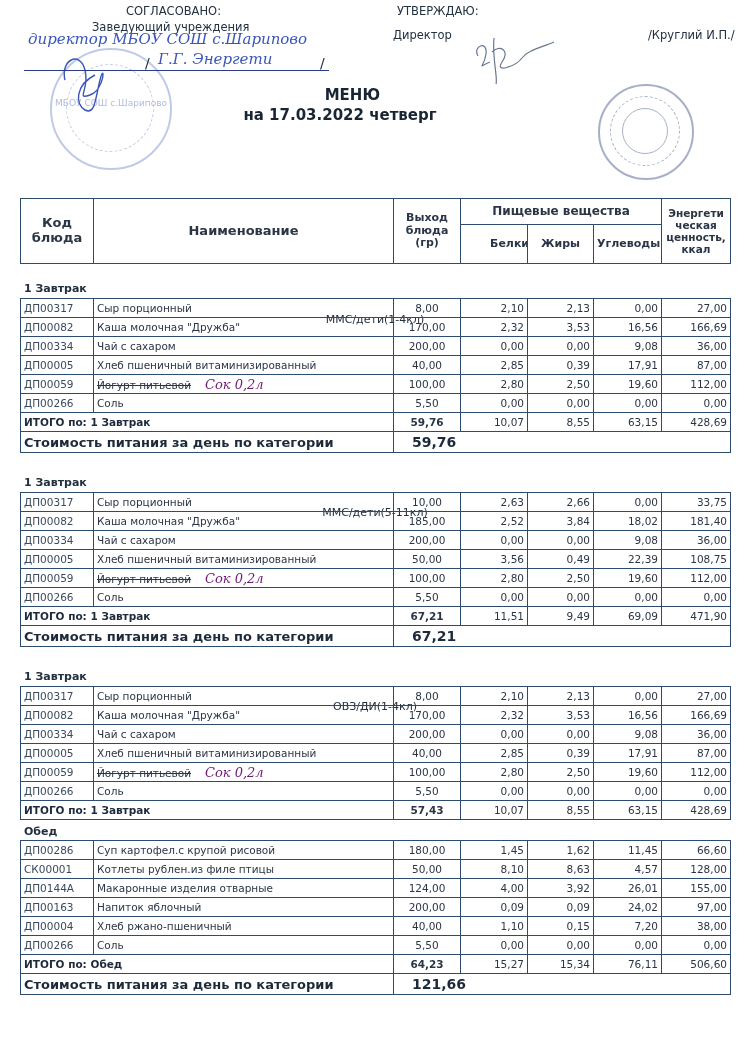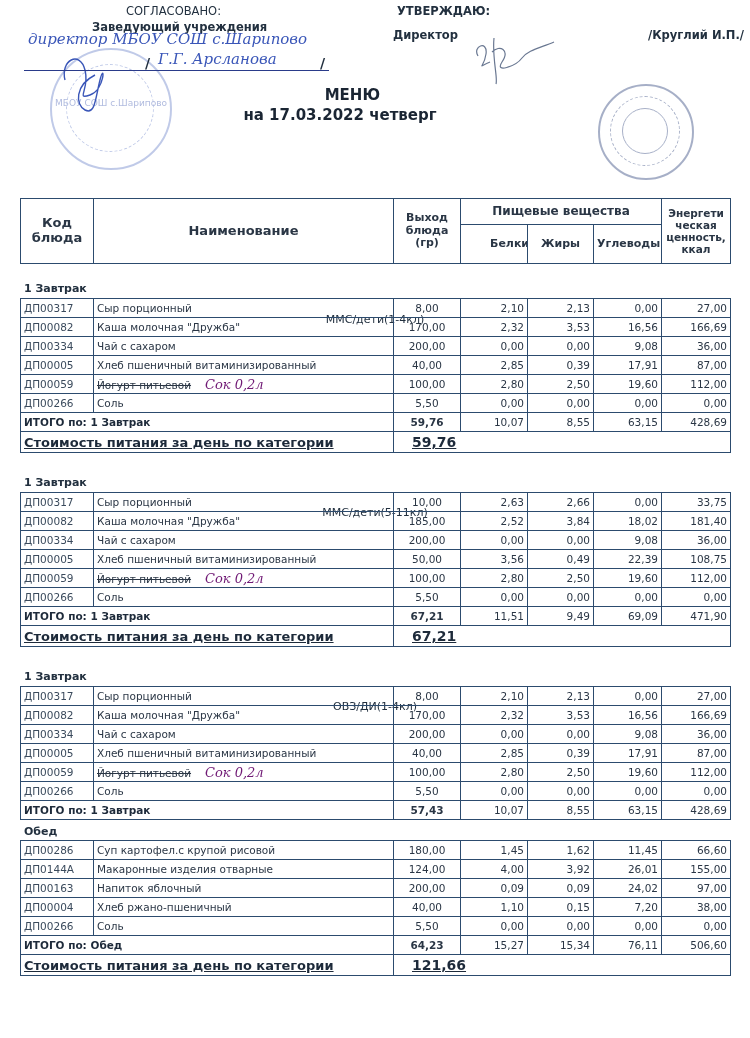--- a/index.html
+++ b/index.html
@@ -1,36 +1,36 @@
 <!DOCTYPE html>
 <html><head>
 <meta charset="utf-8">
 <style>
   html, body { margin: 0; padding: 0; background: #ffffff; }
   body { width: 750px; height: 1038px; position: relative; overflow: hidden;
          font-family: "DejaVu Sans", "Liberation Sans", sans-serif; color: #1d2a3a; }
   .abs { position: absolute; }
-  .hdr-text { font-size: 11.5px; font-weight: bold; color: #22303f; }
+  .hdr-text { font-size: 11.5px; font-weight: normal; color: #22303f; }
   .hand { font-family: "DejaVu Serif", serif; font-style: italic; color: #3a56b8; }
   .title { font-weight: bold; font-size: 15px; color: #1a2533; text-align: center; }
   .stamp { border-radius: 50%; border: 2px solid #8ea0d6; opacity: 0.55; }
   .stamp .ring { position: absolute; border-radius: 50%; border: 1.5px dashed #8ea0d6; }
   .stamp .txt { position: absolute; width: 100%; text-align: center; color: #6f83c4; font-size: 10px; }
 
   table.grid { border-collapse: collapse; position: absolute; left: 20px; width: 710px; table-layout: fixed; }
   table.grid td, table.grid th { border: 1px solid #2c4b6e; padding: 0 3px; height: 18px; font-size: 10.5px;
          white-space: nowrap; overflow: hidden; color: #2a3645; }
   table.grid th { font-weight: bold; text-align: center; white-space: normal; line-height: 1.15; }
   table.grid td.num { text-align: right; }
   table.grid td.code { color: #3a4a5c; }
   table.grid td.yield { text-align: center; }
   table.grid tr.total td { font-weight: normal; }
   table.grid tr.total td.lbl { font-weight: bold; color: #1d2a3a; }
   table.grid tr.total td.yield { font-weight: bold; }
-  table.grid tr.cost td { height: 20px; font-size: 13px; font-weight: bold; color: #1d2a3a; text-decoration: underline; }
+  table.grid tr.cost td { height: 20px; font-size: 13px; font-weight: bold; color: #1d2a3a; }
   table.grid tr.cost td.cval { font-size: 14px; padding-left: 18px; text-align: left; }
   .cat { position: absolute; left: 0; width: 750px; text-align: center; font-size: 11px; color: #22303f; margin-top: 48px; }
   .meal { position: absolute; left: 24px; font-size: 11px; font-weight: bold; color: #22303f; }
   .strike { text-decoration: line-through; }
   .note { font-family: "DejaVu Serif", serif; font-style: italic; color: #701a75; font-size: 13px; margin-left: 14px; text-decoration: none; }
   col.c1 { width: 73px; } col.c2 { width: 300px; } col.c3 { width: 67px; }
   col.c4 { width: 67px; } col.c5 { width: 66px; } col.c6 { width: 68px; } col.c7 { width: 69px; }
 </style>
 </head>
 <body>
@@ -43,21 +43,21 @@
   <div class="ring" style="left:14px;top:14px;width:86px;height:86px;"></div>
   <div class="txt" style="top:48px;font-size:9px;">МБОУ СОШ с.Шарипово</div>
 </div>
 
 <svg class="abs" style="left:55px;top:40px;" width="70" height="80" viewBox="0 0 70 80">
   <path d="M10 40 C 5 20, 25 10, 30 30 S 20 60, 35 55 S 50 20, 45 40 S 40 75, 30 70 S 20 45, 40 35" fill="none" stroke="#3a56b8" stroke-width="1.4"></path>
 </svg>
 
 <div class="abs" style="left:24px;top:70px;width:305px;border-bottom:1.5px solid #2a3b8a;"></div>
 <div class="abs hdr-text" style="left:145px;top:55px;font-size:14px;">/</div>
-<div class="abs hand" style="left:158px;top:50px;font-size:15px;">Г.Г. Арсланова</div>
+<div class="abs hand" style="left:158px;top:50px;font-size:15px;">Г.Г. Энергети</div>
 <div class="abs hdr-text" style="left:320px;top:55px;font-size:14px;">/</div>
 
 <div class="abs hdr-text" style="left:397px;top:4px;">УТВЕРЖДАЮ:</div>
 <div class="abs hdr-text" style="left:393px;top:28px;">Директор</div>
 <svg class="abs" style="left:470px;top:28px;" width="90" height="60" viewBox="0 0 90 60">
   <path d="M8 28 C 2 18, 18 12, 16 26 S 6 40, 20 34 M24 10 C 22 30, 28 50, 26 56 M22 24 C 30 16, 40 22, 32 34 S 46 38, 52 30 S 70 20, 84 14" fill="none" stroke="#6a7892" stroke-width="1.2"></path>
 </svg>
 <div class="abs hdr-text" style="left:648px;top:28px;">/Круглий И.П./</div>
 
 <div class="abs stamp" style="left:598px;top:84px;width:92px;height:92px;border-color:#5f6f9a;">
@@ -351,20 +351,29 @@
   <tr>
     <td class="code">ДП00286</td>
     <td>Суп картофел.с крупой рисовой</td>
     <td class="yield">180,00</td>
     <td class="num">1,45</td>
     <td class="num">1,62</td>
     <td class="num">11,45</td>
     <td class="num">66,60</td>
   </tr>
   <tr>
+    <td class="code">СК00001</td>
+    <td>Котлеты рублен.из филе птицы</td>
+    <td class="yield">50,00</td>
+    <td class="num">8,10</td>
+    <td class="num">8,63</td>
+    <td class="num">4,57</td>
+    <td class="num">128,00</td>
+  </tr>
+  <tr>
     <td class="code">ДП0144А</td>
     <td>Макаронные изделия отварные</td>
     <td class="yield">124,00</td>
     <td class="num">4,00</td>
     <td class="num">3,92</td>
     <td class="num">26,01</td>
     <td class="num">155,00</td>
   </tr>
   <tr>
     <td class="code">ДП00163</td>

